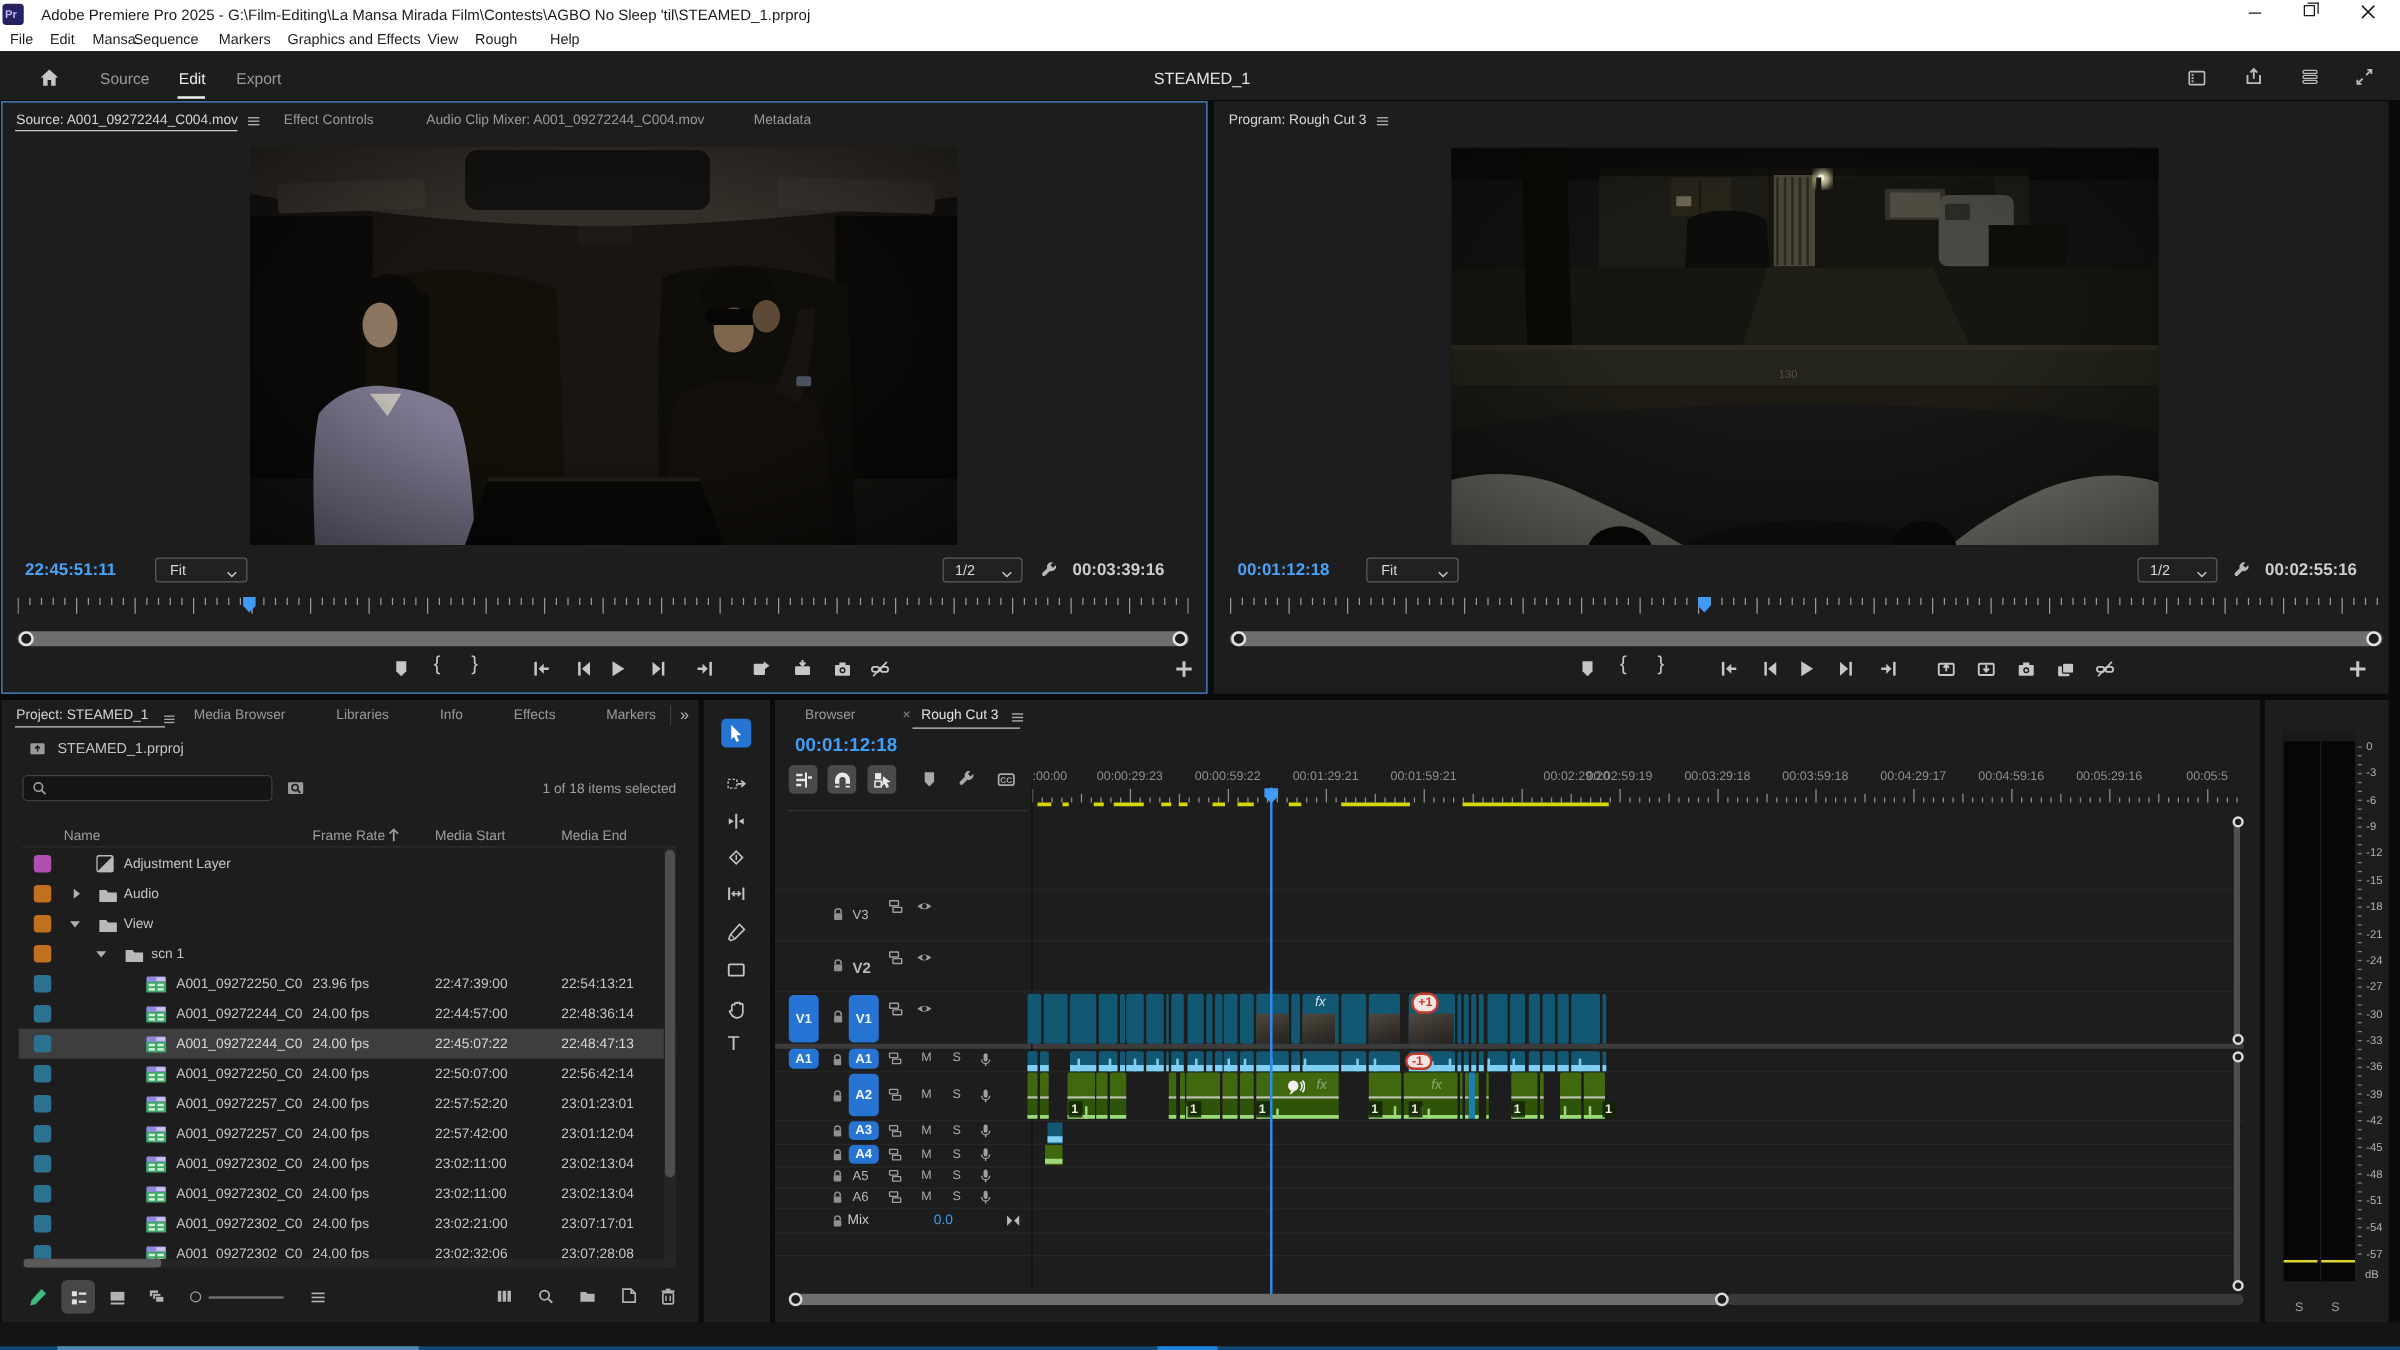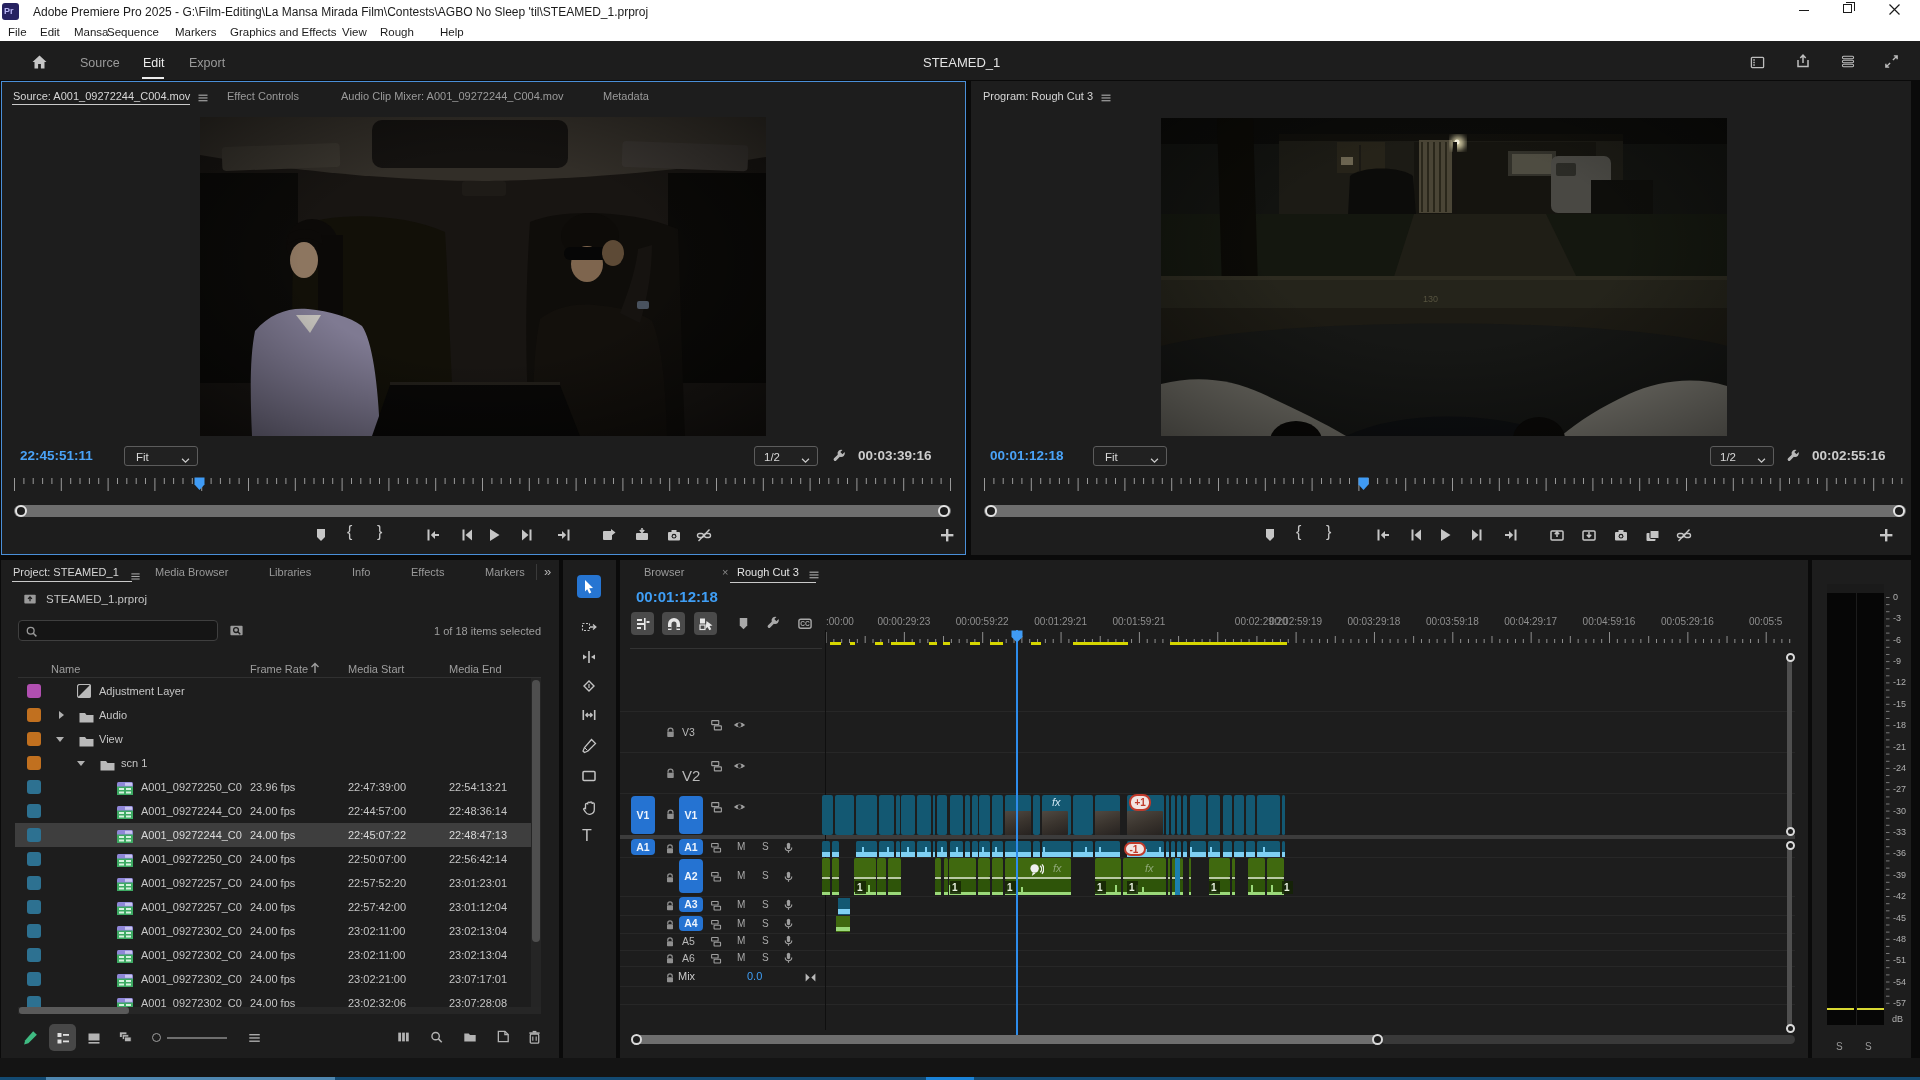--- a/index.html
+++ b/index.html
@@ -1003,21 +1003,21 @@
       <rect x="5" y="9" width="8" height="4.5" rx="0.5" fill="none" stroke="#9f9f9f" stroke-width="1.3"></rect>
     </svg></div>
 <div style="position:absolute;left:731px;top:717.5px;width:17px;height:14px;"><svg width="17" height="14" viewBox="0 0 16 16">
       <path d="M1.5 8 Q8 2.5 14.5 8 Q8 13.5 1.5 8 Z" fill="#9f9f9f"></path>
       <circle cx="8" cy="8" r="2.2" fill="#1d1d1d"></circle>
     </svg></div>
 <div style="position:absolute;left:664px;top:765.5px;width:13px;height:13px;"><svg width="13" height="13" viewBox="0 0 16 16">
       <path d="M5 7 V5.5 a3 3 0 0 1 6 0 V7" fill="none" stroke="#8f8f8f" stroke-width="1.6"></path>
       <rect x="4" y="7" width="8" height="6.5" rx="1" fill="#8f8f8f"></rect>
     </svg></div>
-<div style="position:absolute;left:682px;top:767.5px;font-family:'Liberation Sans',sans-serif;font-size:15px;color:#b9b9b9;font-weight:400;white-space:nowrap;line-height:1;">V2</div>
+<div style="position:absolute;left:682px;top:767.5px;font-family:'Liberation Sans',sans-serif;font-size:12px;color:#b9b9b9;font-weight:700;white-space:nowrap;line-height:1;">V2</div>
 <div style="position:absolute;left:710px;top:758.5px;width:14px;height:14px;"><svg width="14" height="14" viewBox="0 0 16 16">
       <rect x="2" y="3" width="8" height="4.5" rx="0.5" fill="none" stroke="#9f9f9f" stroke-width="1.3"></rect>
       <rect x="5" y="9" width="8" height="4.5" rx="0.5" fill="none" stroke="#9f9f9f" stroke-width="1.3"></rect>
     </svg></div>
 <div style="position:absolute;left:731px;top:758.5px;width:17px;height:14px;"><svg width="17" height="14" viewBox="0 0 16 16">
       <path d="M1.5 8 Q8 2.5 14.5 8 Q8 13.5 1.5 8 Z" fill="#9f9f9f"></path>
       <circle cx="8" cy="8" r="2.2" fill="#1d1d1d"></circle>
     </svg></div>
 <div style="position:absolute;left:631px;top:796px;width:24px;height:38px;background:#2573d2;border-radius:4px;color:#eef4fc;font-family:'Liberation Sans',sans-serif;font-size:10.5px;font-weight:700;text-align:center;line-height:38px;">V1</div>
 <div style="position:absolute;left:664px;top:807px;width:13px;height:13px;"><svg width="13" height="13" viewBox="0 0 16 16">

